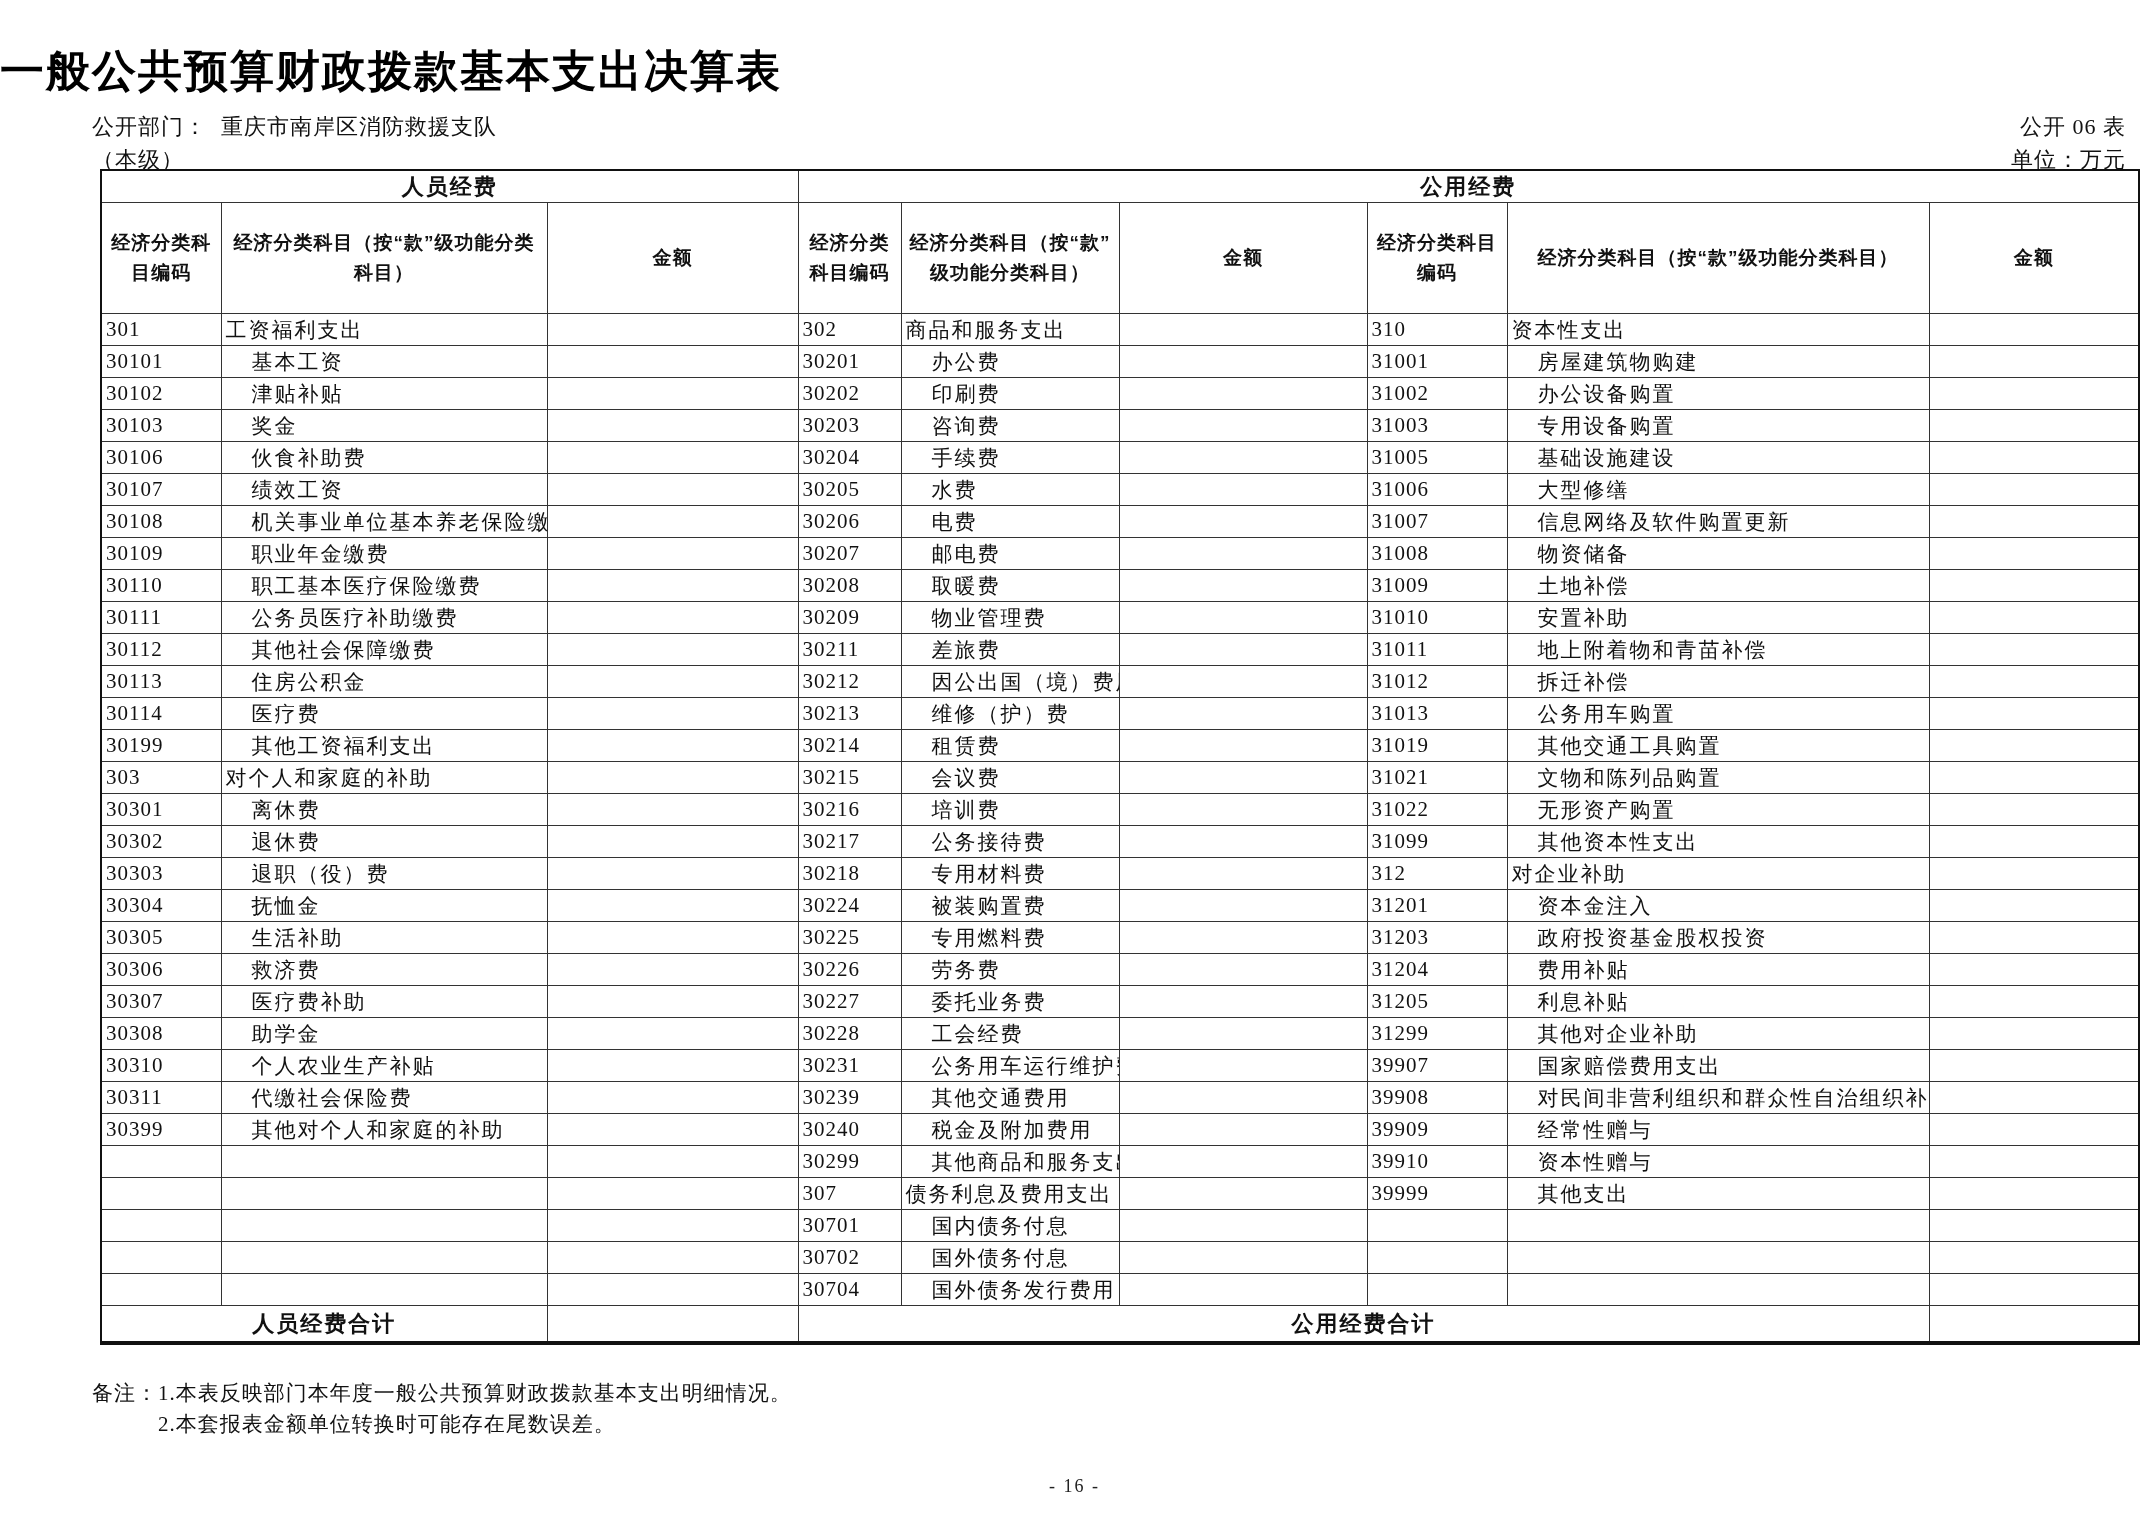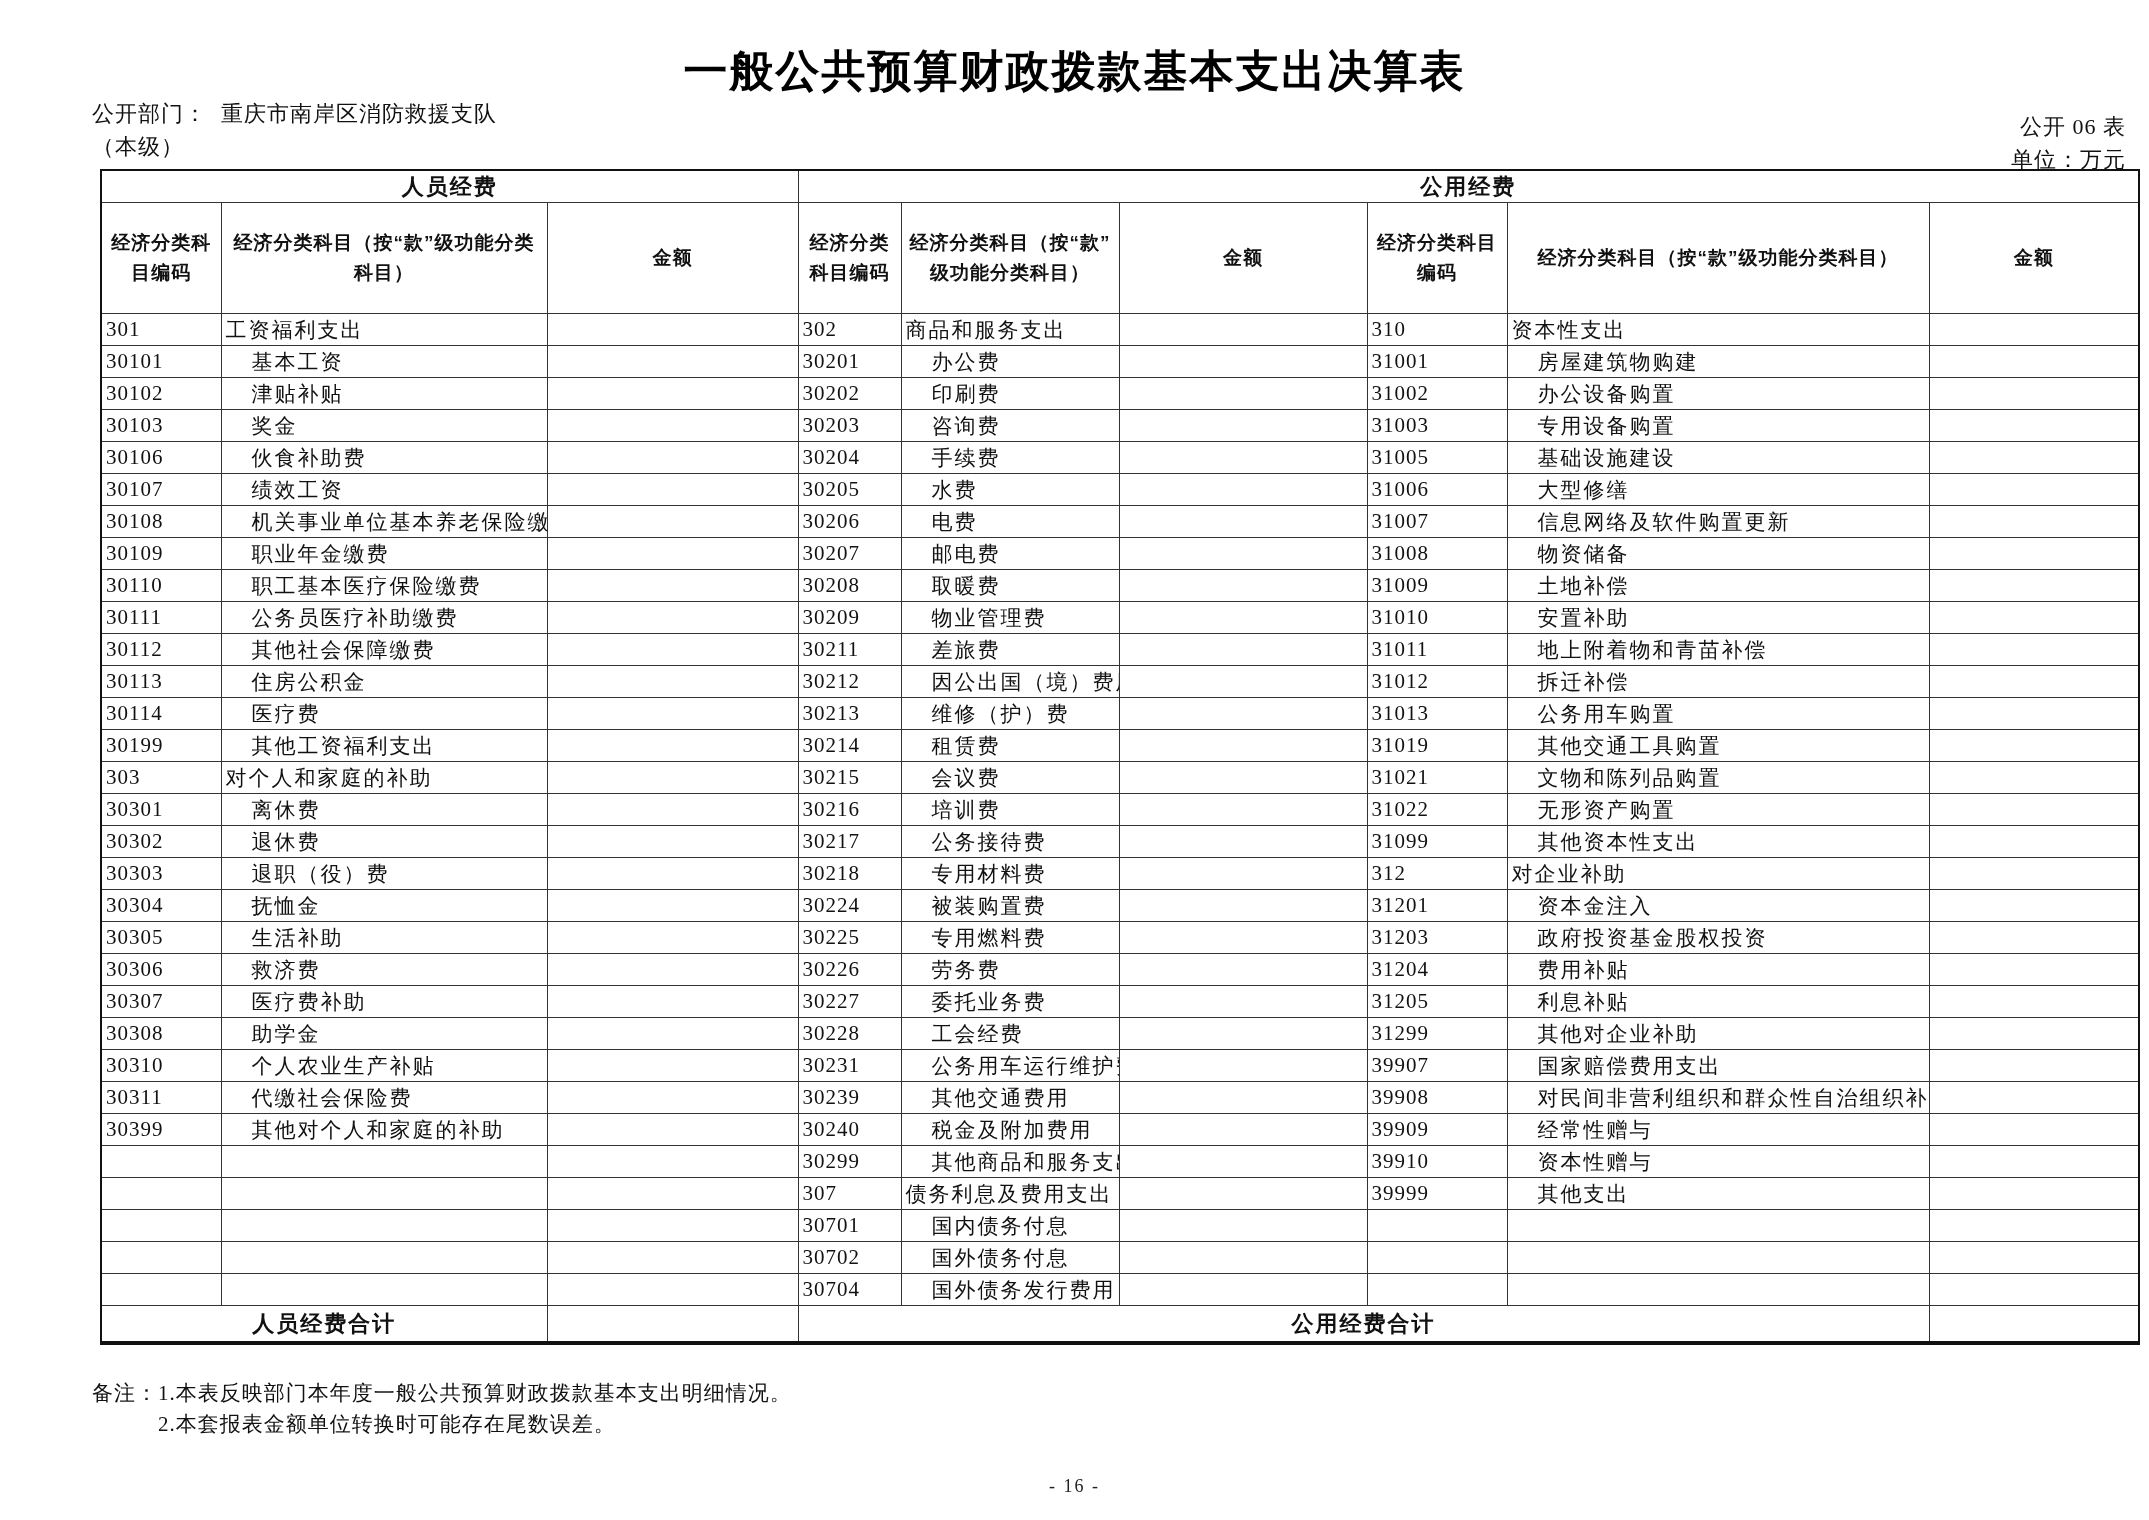--- a/index.html
+++ b/index.html
@@ -2,26 +2,26 @@
 <html lang="zh"><head>
 <meta charset="utf-8">
 <style>
   html,body{margin:0;padding:0;}
   body{
     width:2149px;height:1520px;position:relative;background:#ffffff;
     font-family:"Liberation Serif","DejaVu Serif",serif;color:#111;
     -webkit-font-smoothing:antialiased;
   }
   .page-title{
-    position:absolute;top:42px;left:0;width:100%;text-align:center;
+    position:absolute;top:42px;left:0;width:100%;
     font-family:Liberation Mono, monospace;
     font-weight:bold;font-size:44px;letter-spacing:2px;color:#000;
   }
   .dept-block{
-    position:absolute;left:92px;top:97px;width:450px;
+    position:absolute;left:92px;top:110px;width:450px;
     font-size:22px;line-height:33px;letter-spacing:1px;
   }
   .dept-label{margin-right:14px;}
   .hdr-right{
     position:absolute;right:23px;top:110px;text-align:right;
     font-size:22px;line-height:33px;letter-spacing:1px;font-family:Liberation Serif, serif;
   }
   table.budget{
     position:absolute;left:100px;top:169px;width:2038px;
     border-collapse:collapse;table-layout:fixed;

